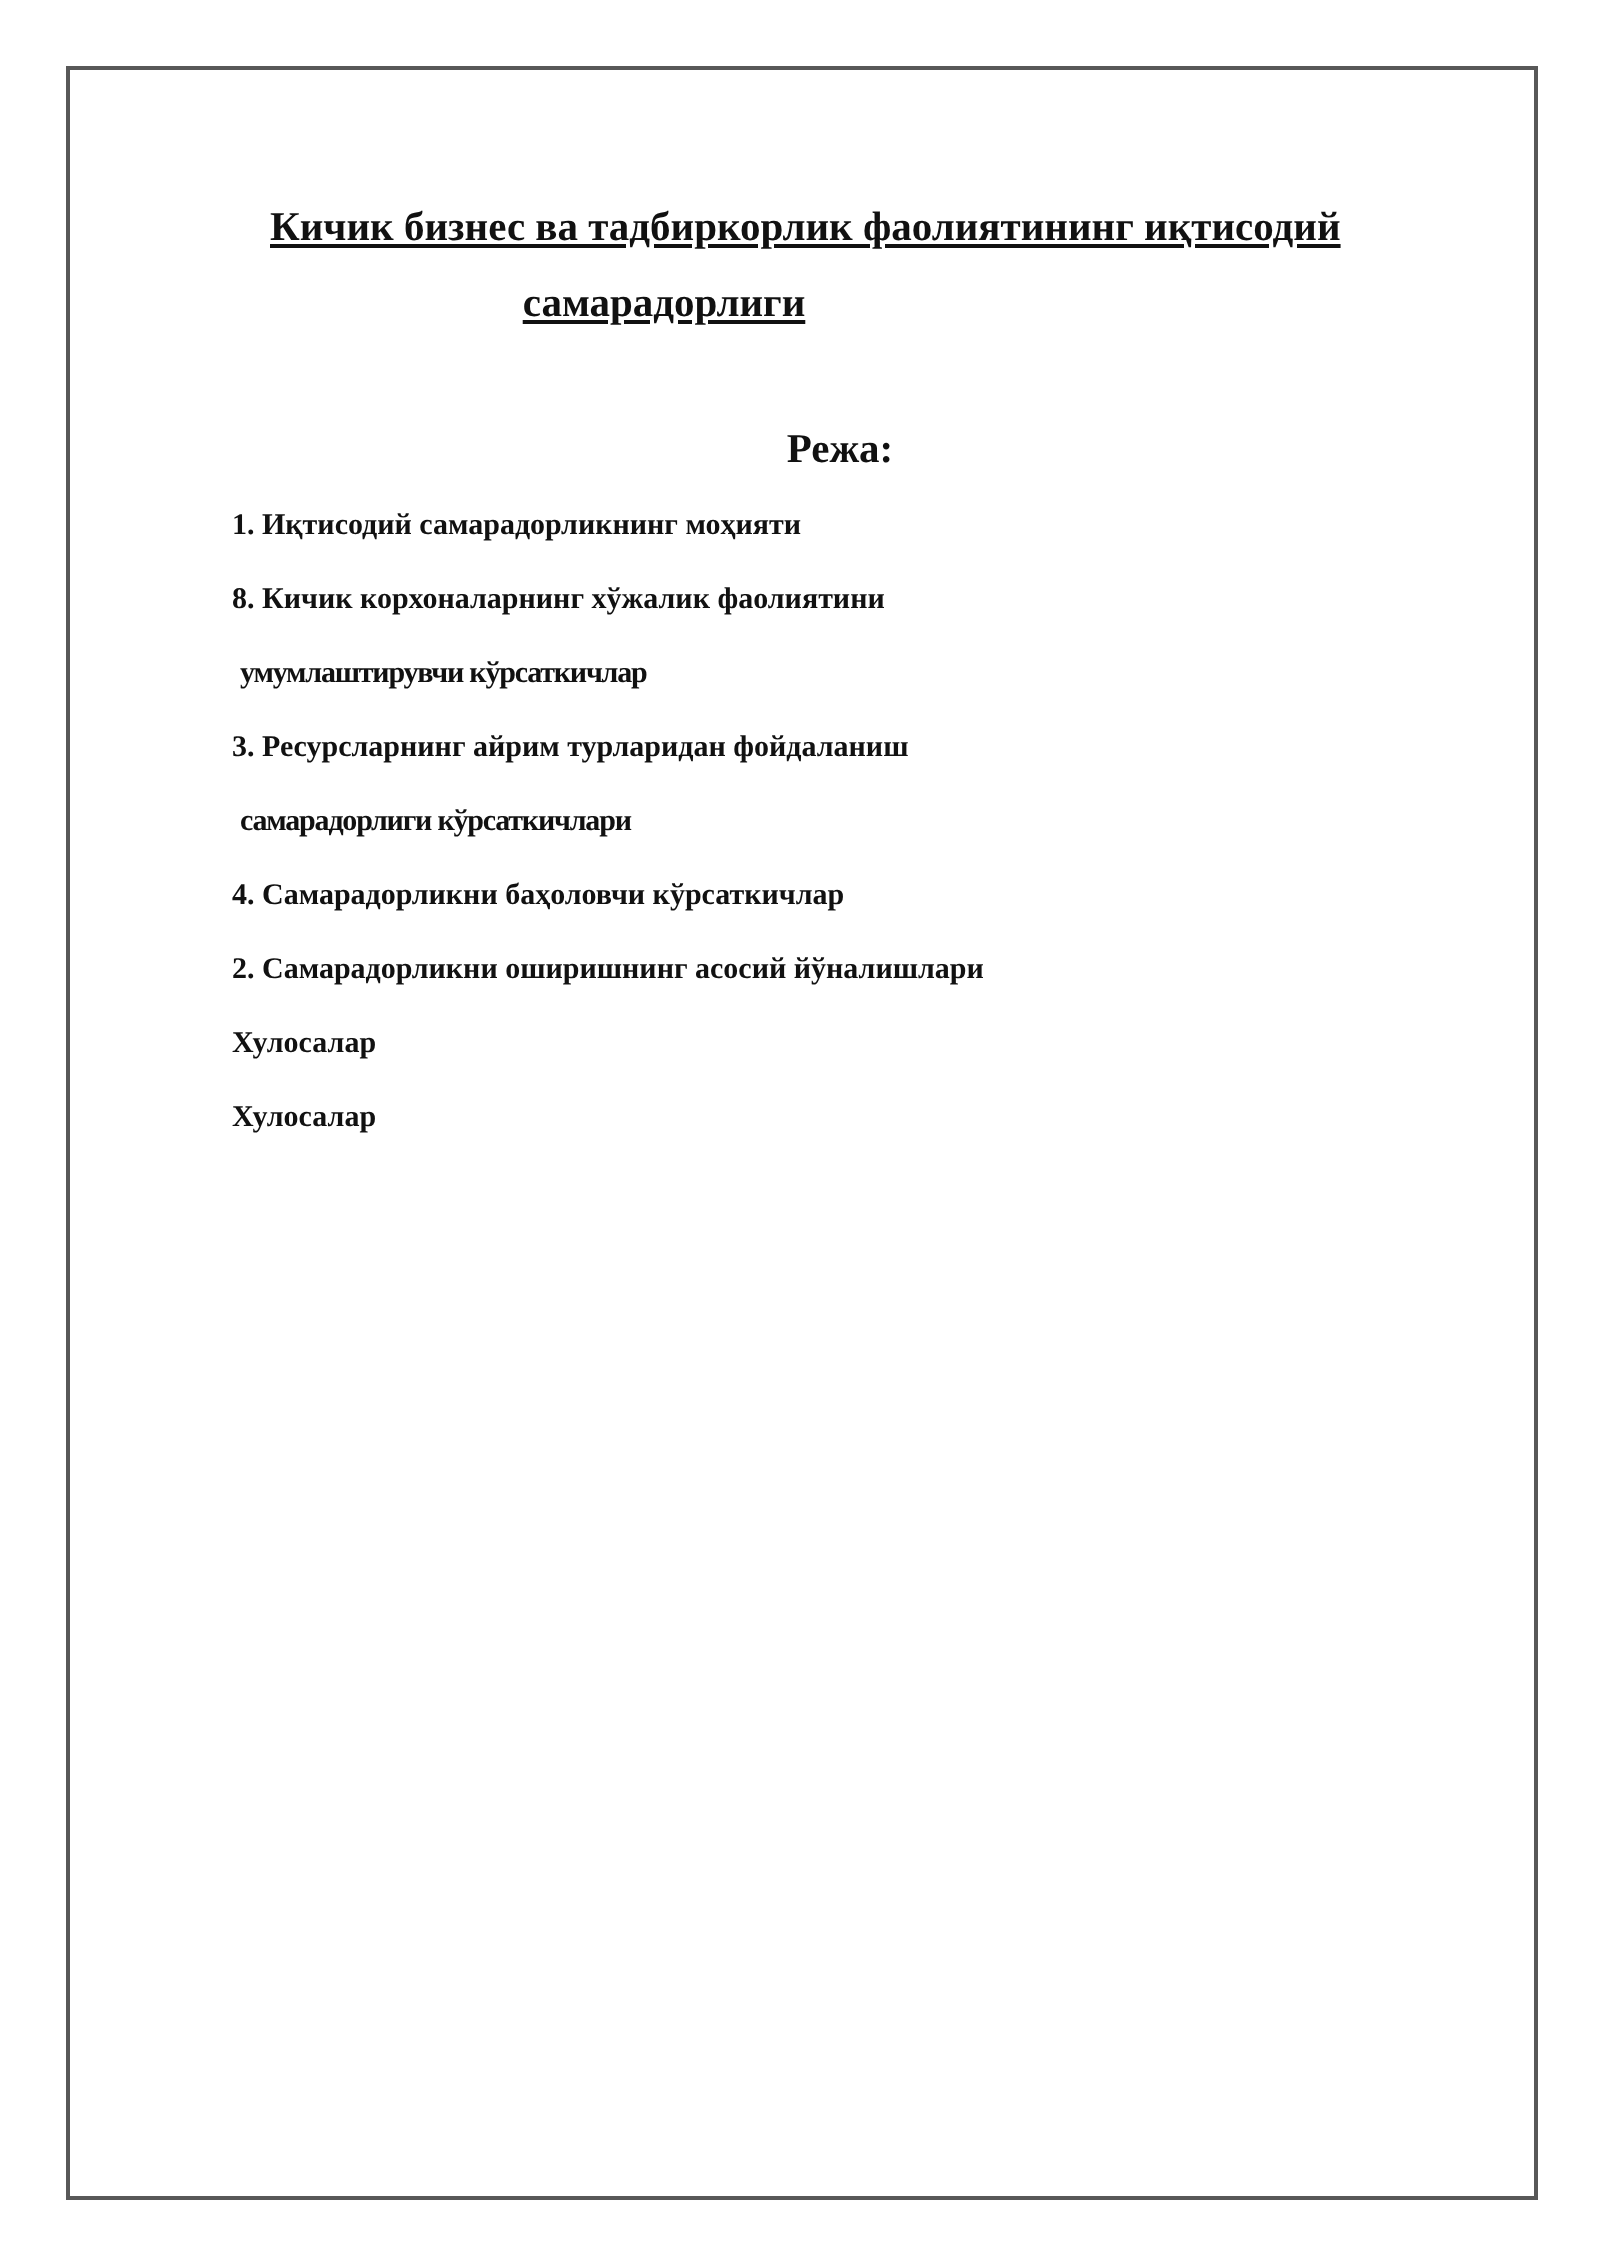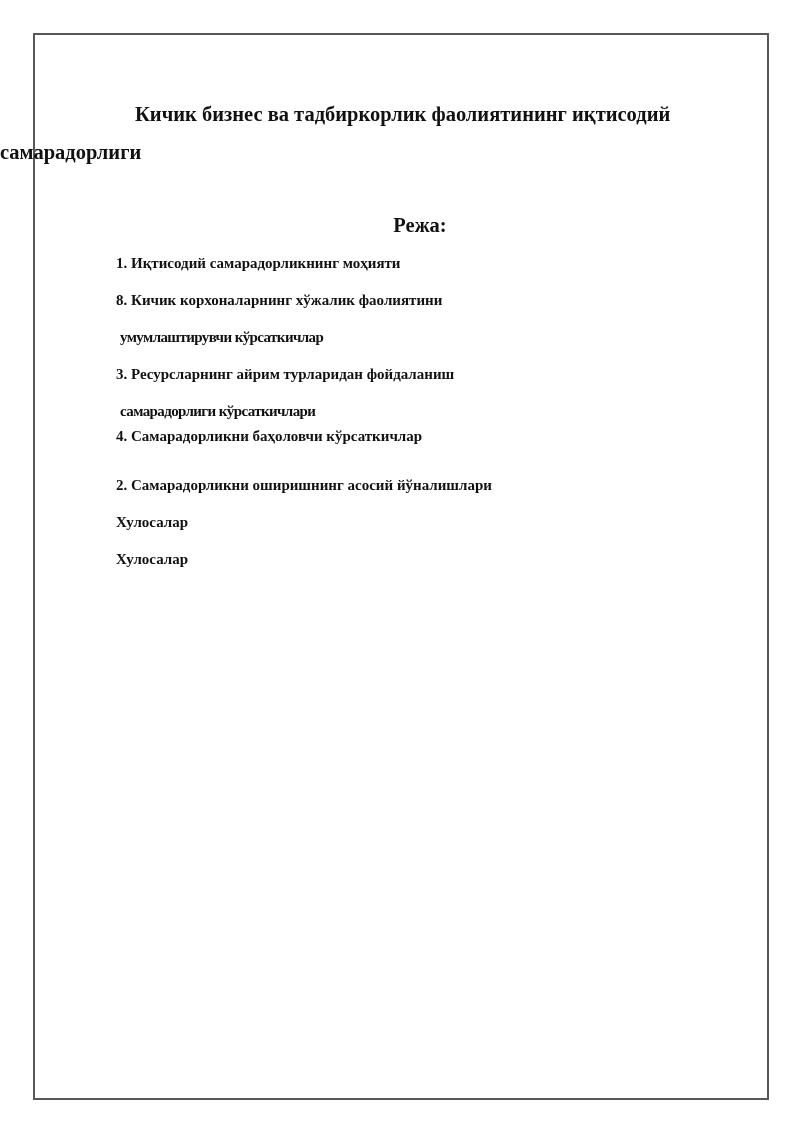--- a/index.html
+++ b/index.html
@@ -9,24 +9,24 @@
     width: 732px; height: 1063px;
     border: 2px solid #585858;
     box-sizing: content-box;
   }
   .doc {
     position: absolute; left: 0; top: 0; width: 800px;
     font-family: "Liberation Serif", "DejaVu Serif", serif;
     font-weight: bold; color: #111111;
   }
   .title-line {
-    position: absolute; font-size: 20.5px; line-height: 24px; white-space: nowrap;
+    position: absolute; font-size: 20.5px; line-height: 24px; white-space: nowrap; text-decoration: underline;
   }
   .t1 { left: 135px; top: 102px; word-spacing: 0px; }
-  .t2 { left: 0; width: 664px; text-align: left; top: 140px; }
+  .t2 { left: 0; width: 664px; text-align: center; top: 140px; }
   .plan-heading {
     position: absolute; left: 0; width: 840px; text-align: center;
     top: 213px; font-size: 20.5px; line-height: 24px;
   }
   .item {
     position: absolute; left: 116px; font-size: 15px; line-height: 24px; white-space: nowrap;
   }
   .item.cont { left: 120px; letter-spacing: -0.6px; text-align: right; }
 </style>
 </head>
@@ -38,17 +38,17 @@
   <div class="title-line t1">Кичик бизнес ва тадбиркорлик фаолиятининг  иқтисодий</div>
   <div class="title-line t2">самарадорлиги</div>
 
   <div class="plan-heading">Режа:</div>
 
   <div class="item" style="top:251px">1. Иқтисодий самарадорликнинг моҳияти</div>
   <div class="item" style="top:288px">8. Кичик корхоналарнинг хўжалик  фаолиятини</div>
   <div class="item cont" style="top:325px">умумлаштирувчи кўрсаткичлар</div>
   <div class="item" style="top:362px">3. Ресурсларнинг айрим турларидан  фойдаланиш</div>
   <div class="item cont" style="top:399px">самарадорлиги кўрсаткичлари</div>
-  <div class="item" style="top:424px">4. Самарадорликни баҳоловчи кўрсаткичлар</div>
+  <div class="item" style="top:436px">4. Самарадорликни баҳоловчи кўрсаткичлар</div>
   <div class="item" style="top:473px">2. Самарадорликни оширишнинг асосий йўналишлари</div>
   <div class="item" style="top:510px">Хулосалар</div>
   <div class="item" style="top:547px">Хулосалар</div>
 </div>
 
 </body></html>

